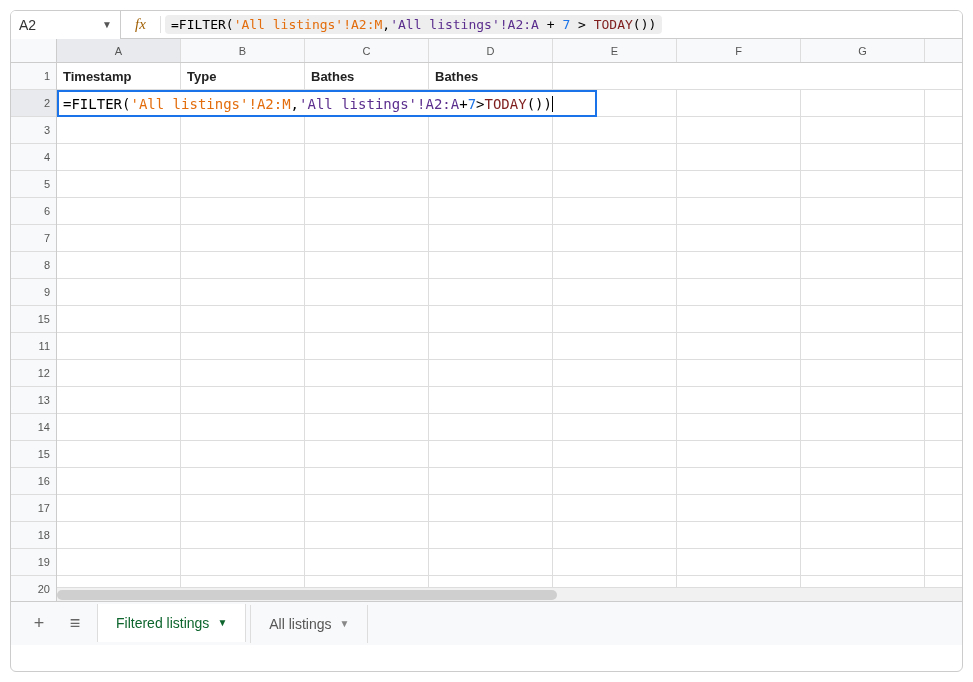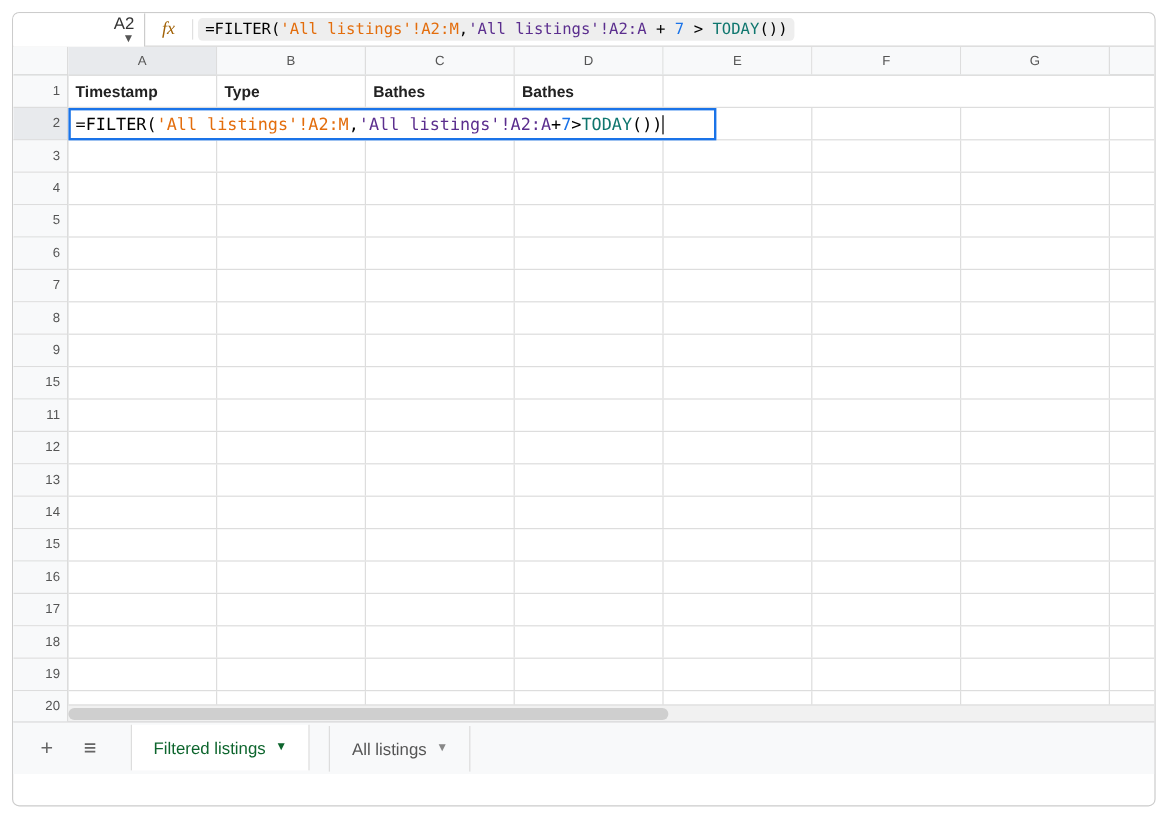--- a/index.html
+++ b/index.html
@@ -32,27 +32,26 @@
       display: flex;
       align-items: center;
       height: 28px;
       border-bottom: 1px solid #ccc;
       background: #fff;
     }
     .cell-ref-box {
       width: 110px;
       height: 28px;
       display: flex;
-      align-items: flex-end;
+      align-items: center;
       padding: 0 8px;
       border-right: 1px solid #ccc;
       background: #fff;
       color: #333;
       font-size: 14px;
-      flex-direction: column;
     }
     .cell-ref-dropdown {
       margin-left: auto;
       color: #555;
       font-size: 10px;
     }
     .fx-label {
       width: 40px;
       padding: 0 10px;
       color: #a16207;
@@ -76,21 +75,21 @@
       display: flex;
       align-items: center;
     }
     .seg-eq { color: #000; }
     .seg-func { color: #000; }
     .seg-paren { color: #000; }
     .seg-range { color: #E36D0C; }
     .seg-op { color: #000; }
     .seg-num { color: #1a73e8; }
     .seg-sheet2 { color: #5b2e8e; }
-    .seg-today { color: #0f766e; }
+    .seg-today { color: #7f1d1d; }
     .seg-comma { color: #000; }
     .formula-pill {
       display: inline-flex;
       align-items: center;
       background: #eeeeee;
       border-radius: 4px;
       padding: 2px 6px;
       font-size: 13px;
     }
 
@@ -237,21 +236,21 @@
       cursor: pointer;
       font-size: 18px;
     }
     .sheet-tab {
       height: 38px;
       padding: 0 18px;
       display: flex;
       align-items: center;
       border-right: 1px solid #ddd;
       border-left: 1px solid #ddd;
-      margin-left: 16px;
+      margin-left: 4px;
       cursor: pointer;
       color: #555;
       font-size: 14px;
     }
     .sheet-tab.active {
       background: #fff;
       color: #0d652d;
       font-weight: 500;
       border-top: 0;
       position: relative;

